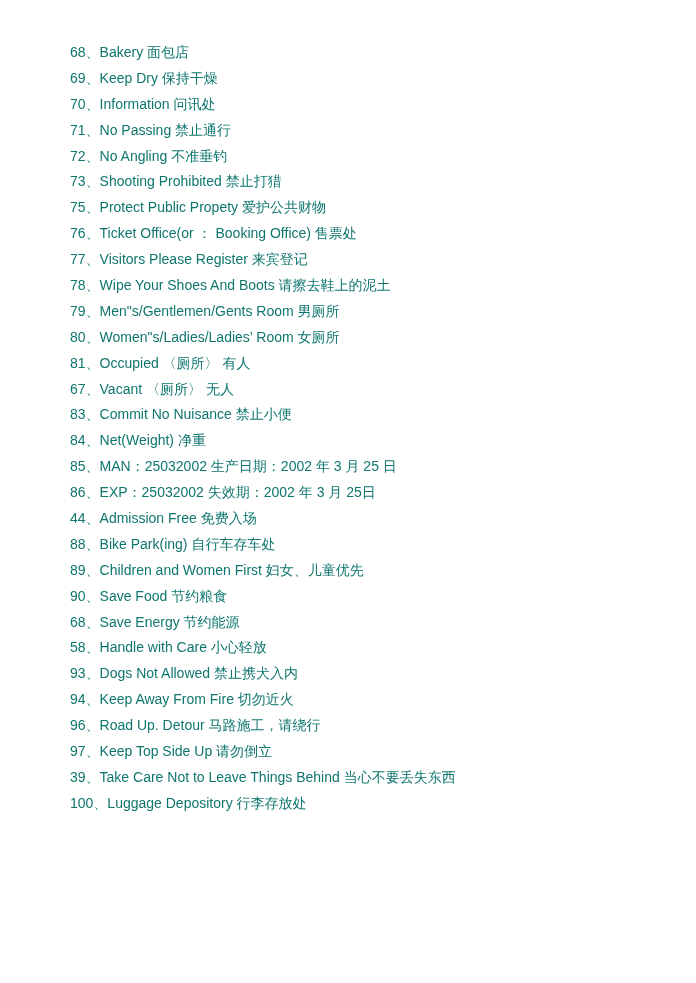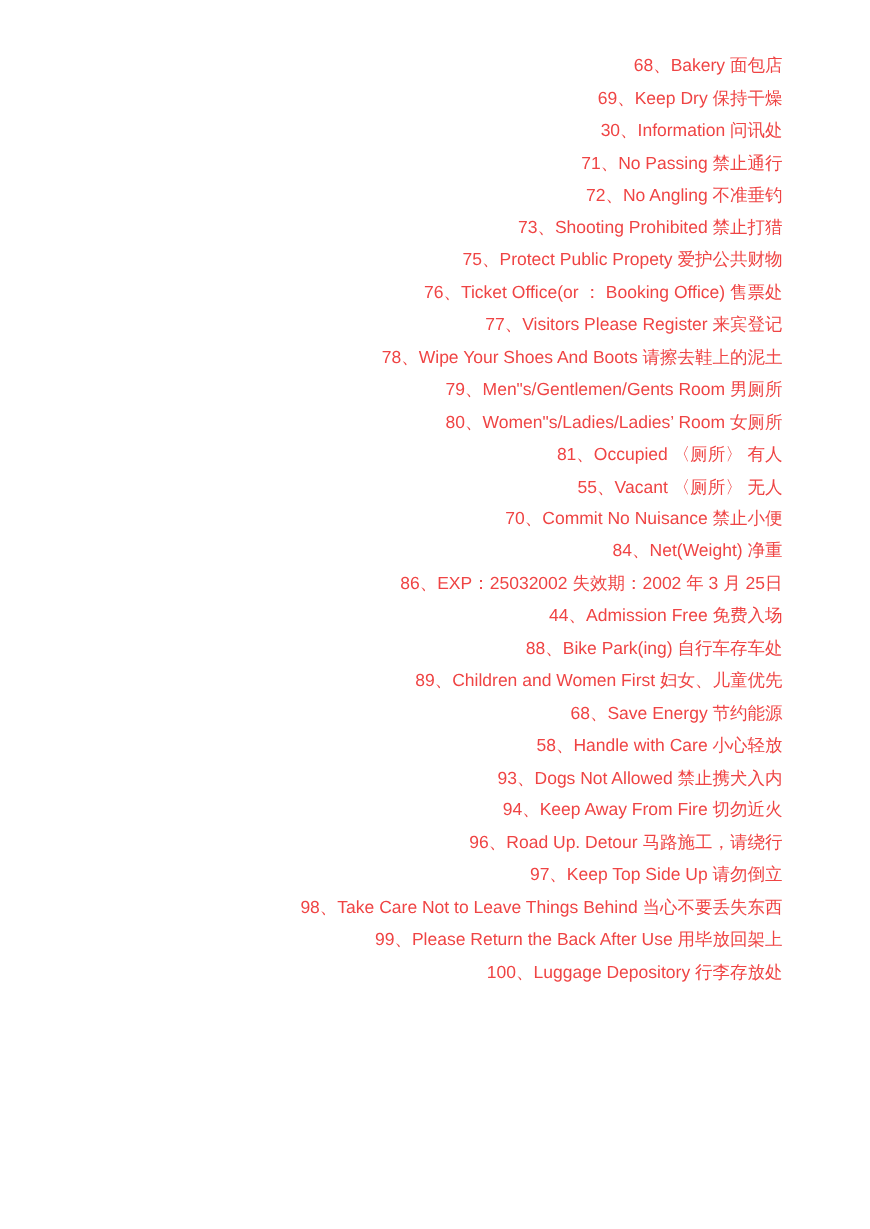--- a/index.html
+++ b/index.html
@@ -13,52 +13,52 @@
       background: #ffffff;
       font-family: Arial, "Microsoft YaHei", SimSun, sans-serif;
       font-size: 14px;
       color: #000000;
     }
     .content {
       padding: 40px 70px 40px 70px;
     }
     .list-item {
       line-height: 1.85;
-      color: #ef4444;
-      text-align: right;
+      color: #0f766e;
     }
   </style>
 </head>
 <body>
 
 <div class="content">
   <div id="items-container">
       <div class="list-item">68、Bakery  面包店</div>
       <div class="list-item">69、Keep Dry  保持干燥</div>
-      <div class="list-item">30、Information  问讯处</div>
+      <div class="list-item">70、Information  问讯处</div>
       <div class="list-item">71、No Passing  禁止通行</div>
       <div class="list-item">72、No Angling  不准垂钓</div>
       <div class="list-item">73、Shooting Prohibited  禁止打猎</div>
       <div class="list-item">75、Protect Public Propety  爱护公共财物</div>
       <div class="list-item">76、Ticket Office(or ： Booking Office)  售票处</div>
       <div class="list-item">77、Visitors Please Register  来宾登记</div>
       <div class="list-item">78、Wipe Your Shoes And Boots  请擦去鞋上的泥土</div>
       <div class="list-item">79、Men"s/Gentlemen/Gents Room  男厕所</div>
       <div class="list-item">80、Women"s/Ladies/Ladies’ Room  女厕所</div>
       <div class="list-item">81、Occupied 〈厕所〉  有人</div>
-      <div class="list-item">55、Vacant 〈厕所〉  无人</div>
-      <div class="list-item">70、Commit No Nuisance  禁止小便</div>
+      <div class="list-item">67、Vacant 〈厕所〉  无人</div>
+      <div class="list-item">83、Commit No Nuisance  禁止小便</div>
       <div class="list-item">84、Net(Weight)  净重</div>
+      <div class="list-item">85、MAN：25032002 生产日期：2002 年 3 月 25 日</div>
       <div class="list-item">86、EXP：25032002 失效期：2002 年 3 月 25日</div>
       <div class="list-item">44、Admission Free  免费入场</div>
       <div class="list-item">88、Bike Park(ing)  自行车存车处</div>
       <div class="list-item">89、Children and Women First  妇女、儿童优先</div>
+      <div class="list-item">90、Save Food  节约粮食</div>
       <div class="list-item">68、Save Energy  节约能源</div>
       <div class="list-item">58、Handle with Care  小心轻放</div>
       <div class="list-item">93、Dogs Not Allowed  禁止携犬入内</div>
       <div class="list-item">94、Keep Away From Fire  切勿近火</div>
       <div class="list-item">96、Road Up. Detour  马路施工，请绕行</div>
       <div class="list-item">97、Keep Top Side Up  请勿倒立</div>
-      <div class="list-item">98、Take Care Not to Leave Things Behind  当心不要丢失东西</div>
-      <div class="list-item">99、Please Return the Back After Use  用毕放回架上</div>
+      <div class="list-item">39、Take Care Not to Leave Things Behind  当心不要丢失东西</div>
       <div class="list-item">100、Luggage Depository  行李存放处</div>
     </div>
 </div>
 
 </body></html>

